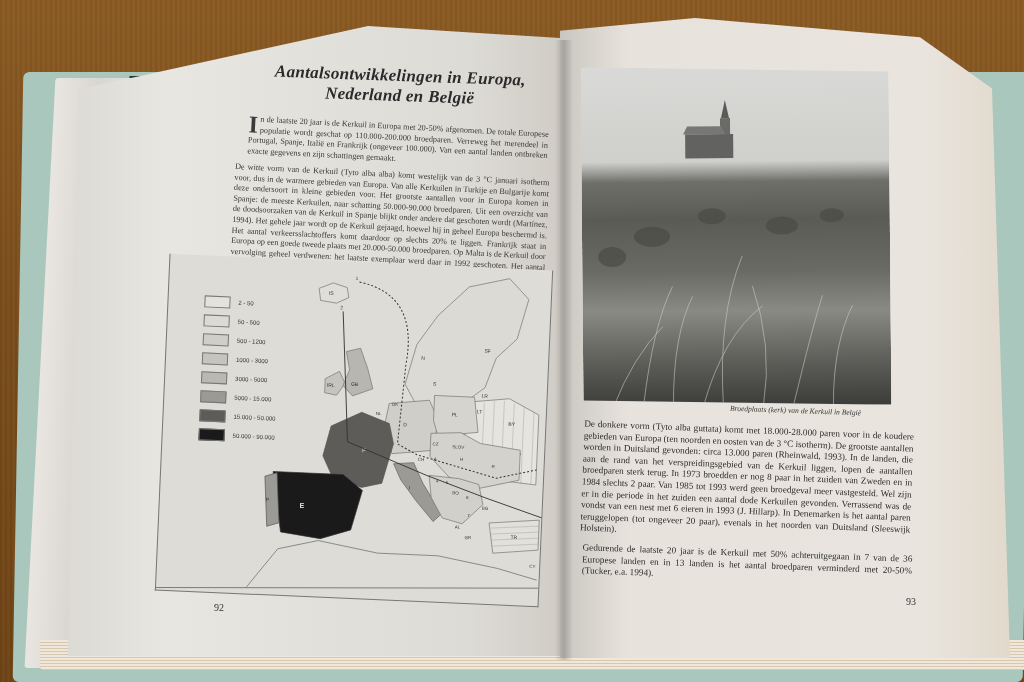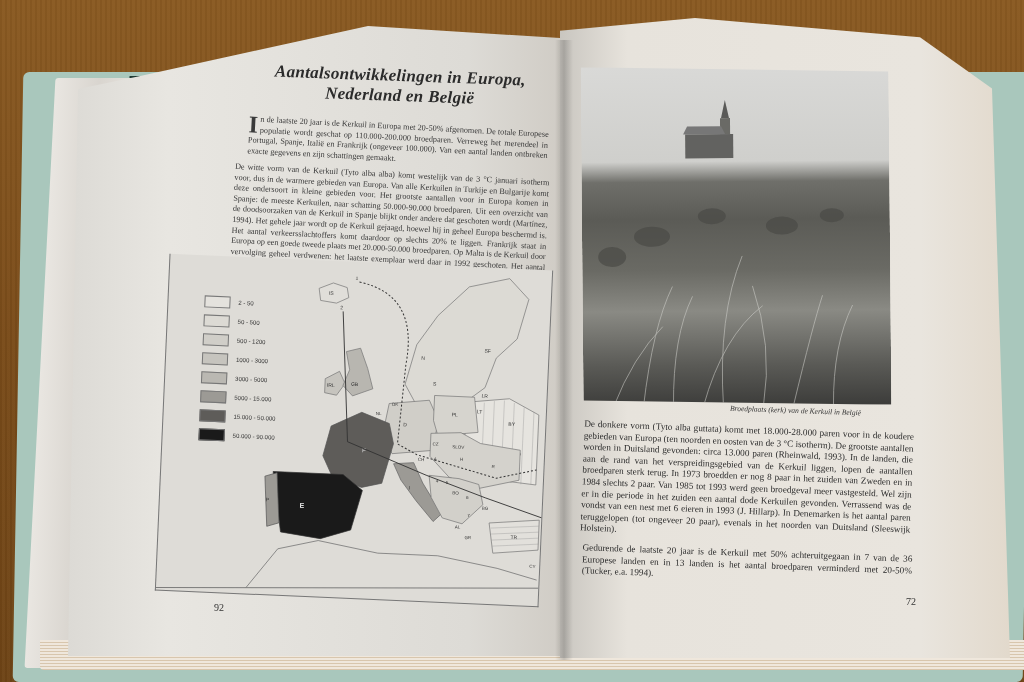--- a/index.html
+++ b/index.html
@@ -229,13 +229,13 @@
       <ellipse cx="30" cy="190" rx="14" ry="10"></ellipse>
     </g>
   </svg>
 </div>
 
 <div class="caption">Broedplaats (kerk) van de Kerkuil in België</div>
 
 <div class="body-text right-para rp1">De donkere vorm (Tyto alba guttata) komt met 18.000-28.000 paren voor in de koudere gebieden van Europa (ten noorden en oosten van de 3 °C isotherm). De grootste aantallen worden in Duitsland gevonden: circa 13.000 paren (Rheinwald, 1993). In de landen, die aan de rand van het verspreidingsgebied van de Kerkuil liggen, lopen de aantallen broedparen sterk terug. In 1973 broedden er nog 8 paar in het zuiden van Zweden en in 1984 slechts 2 paar. Van 1985 tot 1993 werd geen broedgeval meer vastgesteld. Wel zijn er in die periode in het zuiden een aantal dode Kerkuilen gevonden. Verrassend was de vondst van een nest met 6 eieren in 1993 (J. Hillarp). In Denemarken is het aantal paren teruggelopen (tot ongeveer 20 paar), evenals in het noorden van Duitsland (Sleeswijk Holstein).</div>
 <div class="body-text right-para rp2">Gedurende de laatste 20 jaar is de Kerkuil met 50% achteruitgegaan in 7 van de 36 Europese landen en in 13 landen is het aantal broedparen verminderd met 20-50% (Tucker, e.a. 1994).</div>
 
-<div class="page-num" style="left:906px;top:596px;">72</div>
+<div class="page-num" style="left:906px;top:596px;">93</div>
 
 </body></html>

